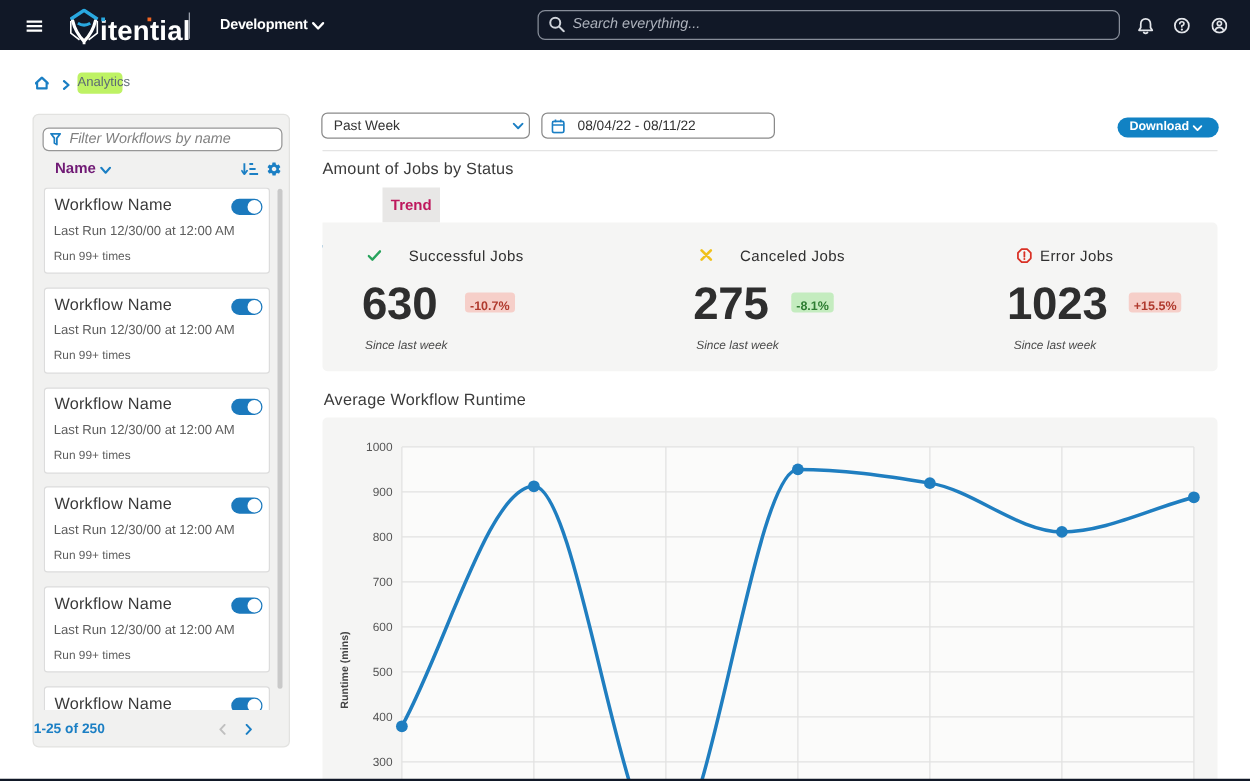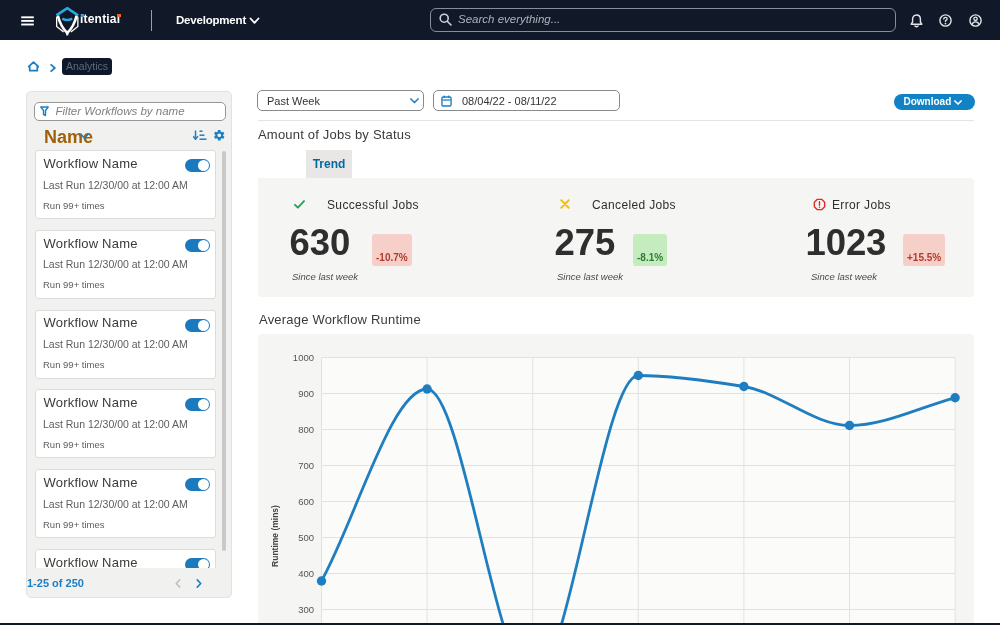--- a/index.html
+++ b/index.html
@@ -3,36 +3,36 @@
 <meta charset="utf-8">
 <style>
   * { margin:0; padding:0; box-sizing:border-box; }
   html,body { width:1000px; height:625px; overflow:hidden; background:#fff;
     font-family:"Liberation Sans", sans-serif; position:relative; }
   .abs { position:absolute; }
 
   
   #header { position:absolute; left:0; top:0; width:1000px; height:40px; background:#111827; }
   #footer { position:absolute; left:0; top:623px; width:1000px; height:2px; background:#111827; }
-  .logo-text { position:absolute; left:80px; top:12px; color:#fff; font-size:12px; font-weight:700; letter-spacing:0.2px; }
+  .logo-text { position:absolute; left:80px; top:12px; color:#fff; font-size:22px; font-weight:700; letter-spacing:0.2px; }
   .hdr-div { position:absolute; left:151px; top:10px; width:1px; height:21px; background:#9aa0ab; }
   .dev { position:absolute; left:176px; top:14px; color:#fff; font-size:11.5px; font-weight:700; letter-spacing:-0.2px; }
   .searchbox { position:absolute; left:430px; top:8px; width:466px; height:24px; border:1px solid #878d99; border-radius:6px; }
   .searchph { position:absolute; left:458px; top:13px; color:#aeb3bd; font-size:11.5px; font-style:italic; }
 
   
-  .crumbchip { position:absolute; left:62px; top:57.5px; width:50px; height:17px; background:#0f172a; border-radius:3.5px;
+  .crumbchip { position:absolute; left:62px; top:57.5px; width:36px; height:17px; background:#bef264; border-radius:3.5px;
      color:#5d6a75; font-size:10.5px; text-align:center; line-height:17.5px; }
 
   
   #sidebar { position:absolute; left:26px; top:91px; width:206px; height:507px; background:#f1f1f0;
      border:1px solid #e2e2e0; border-radius:5px; }
   .filterbox { position:absolute; left:7px; top:10px; width:192px; height:18.5px; background:#fff; border:1px solid #979797; border-radius:5px; }
   .filterph { position:absolute; left:28.5px; top:12.5px; color:#808080; font-size:11.5px; font-style:italic; }
-  .namerow { position:absolute; left:17px; top:35px; color:#a16207; font-size:18px; font-weight:700; }
+  .namerow { position:absolute; left:17px; top:35px; color:#701a75; font-size:12px; font-weight:700; }
   #cards { position:absolute; left:8px; top:58px; width:190px; height:418px; overflow:hidden;padding-left:48px; }
   .card { position:absolute; left:0; width:181px; height:69px; background:#fff; border:1px solid #dcdcdc; border-radius:3px; }
   .card .t { position:absolute; left:7.5px; top:4.8px; font-size:13px; letter-spacing:0.2px; color:#3a3a3a; }
   .card .s1 { position:absolute; left:7px; top:27.5px; font-size:10.5px; color:#5d5d5d; }
   .card .s2 { position:absolute; left:7px; top:48.5px; font-size:9.5px; color:#5d5d5d; }
   .toggle { position:absolute; left:149px; top:8px; width:25px; height:13px; background:#1b79bd; border-radius:7px; }
   .toggle::after { content:""; position:absolute; right:1px; top:1px; width:11px; height:11px; background:#fff; border-radius:50%; }
   .scrollthumb { position:absolute; left:195px; top:59px; width:4px; height:400px; background:#c9c9c9; border-radius:2px; }
   .pag { position:absolute; left:0; top:485px; width:206px; text-align:left; color:#1b7fc4; font-size:11px; font-weight:700; }
 
@@ -45,28 +45,28 @@
      color:#fff; font-size:10px; font-weight:700; text-align:left; padding-left:9.5px; line-height:16.5px; }
 
   .hrline { position:absolute; left:258px; top:120px; width:716px; height:1px; background:#e4e4e4; }
   .h1 { position:absolute; left:258px; top:127px; font-size:13px; color:#3b3b3b; letter-spacing:0.2px; }
   .h2 { position:absolute; left:259px; top:312px; font-size:13px; color:#3b3b3b; letter-spacing:0.2px; }
 
   
   .tab1 { position:absolute; left:258px; top:150px; width:48px; height:28px; background:#f6f6f5; border-top:2px solid #1474b4;
      font-size:12px; font-weight:700; color:#3a3a3a; text-align:center; line-height:26px;margin-top:46px; }
   .tab2 { position:absolute; left:306px; top:150px; width:46px; height:28px; background:#e8e7e6;
-     font-size:12px; font-weight:700; color:#0369a1; text-align:center; line-height:28px; }
+     font-size:12px; font-weight:700; color:#be185d; text-align:center; line-height:28px; }
 
   
   #stats { position:absolute; left:258px; top:178px; width:716px; height:119px; background:#f5f5f4; border-radius:0 4px 4px 4px; }
   .stat { position:absolute; top:0; }
   .stat .lbl { position:absolute; left:36px; top:20.6px; font-size:12px; letter-spacing:0.35px; line-height:1.15; color:#2f2f2f; white-space:nowrap; }
   .stat .num { position:absolute; left:-1.5px; top:46.8px; font-size:36.5px; line-height:1; font-weight:700; color:#2e2e2e; letter-spacing:-0.1px; }
-  .chip { position:absolute; top:55.5px; height:16px; border-radius:3px; font-size:10px; font-weight:700; line-height:16px; padding:16px 4px; }
+  .chip { position:absolute; top:55.5px; height:16px; border-radius:3px; font-size:10px; font-weight:700; line-height:16px; padding:4px 4px; }
   .chip.red { background:#f6cfc9; color:#b03a2e; }
   .chip.green { background:#c4ecbf; color:#2e7d32; }
   .stat .since { position:absolute; left:1px; top:93px; font-size:9.5px; font-style:italic; color:#4a4a4a; white-space:nowrap; }
 
   
   #chartpanel { position:absolute; left:258px; top:334px; width:716px; height:420px; background:#f5f5f4; border-radius:4px; }
 </style>
 </head>
 <body>
 <div id="header">

